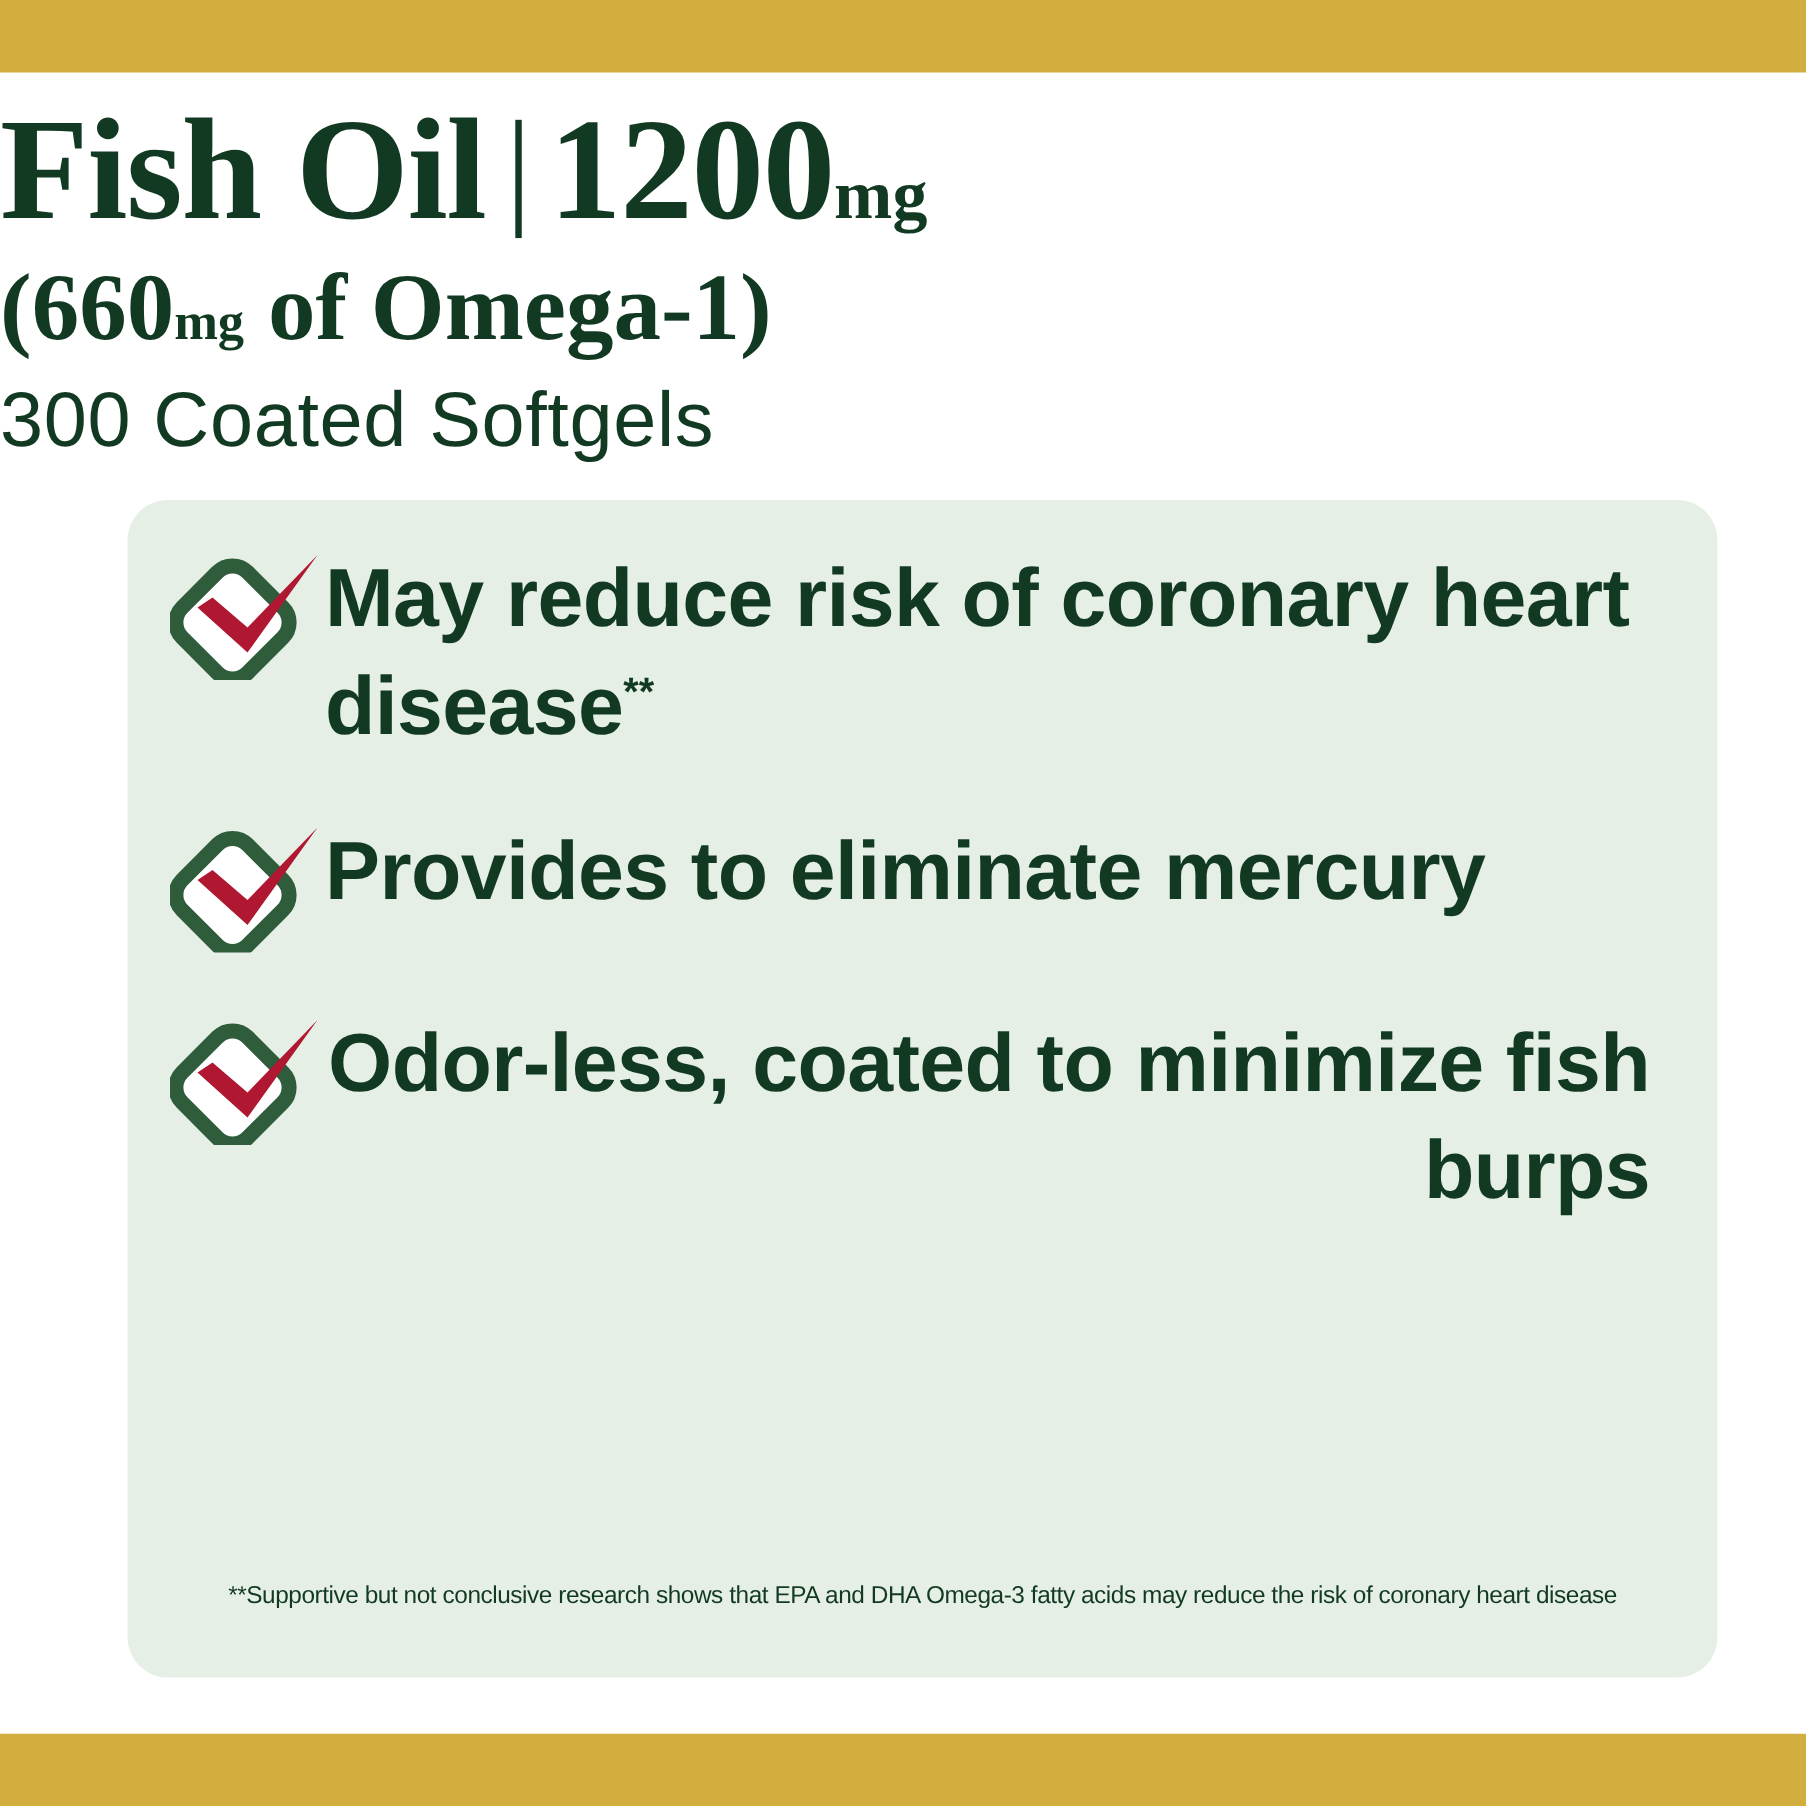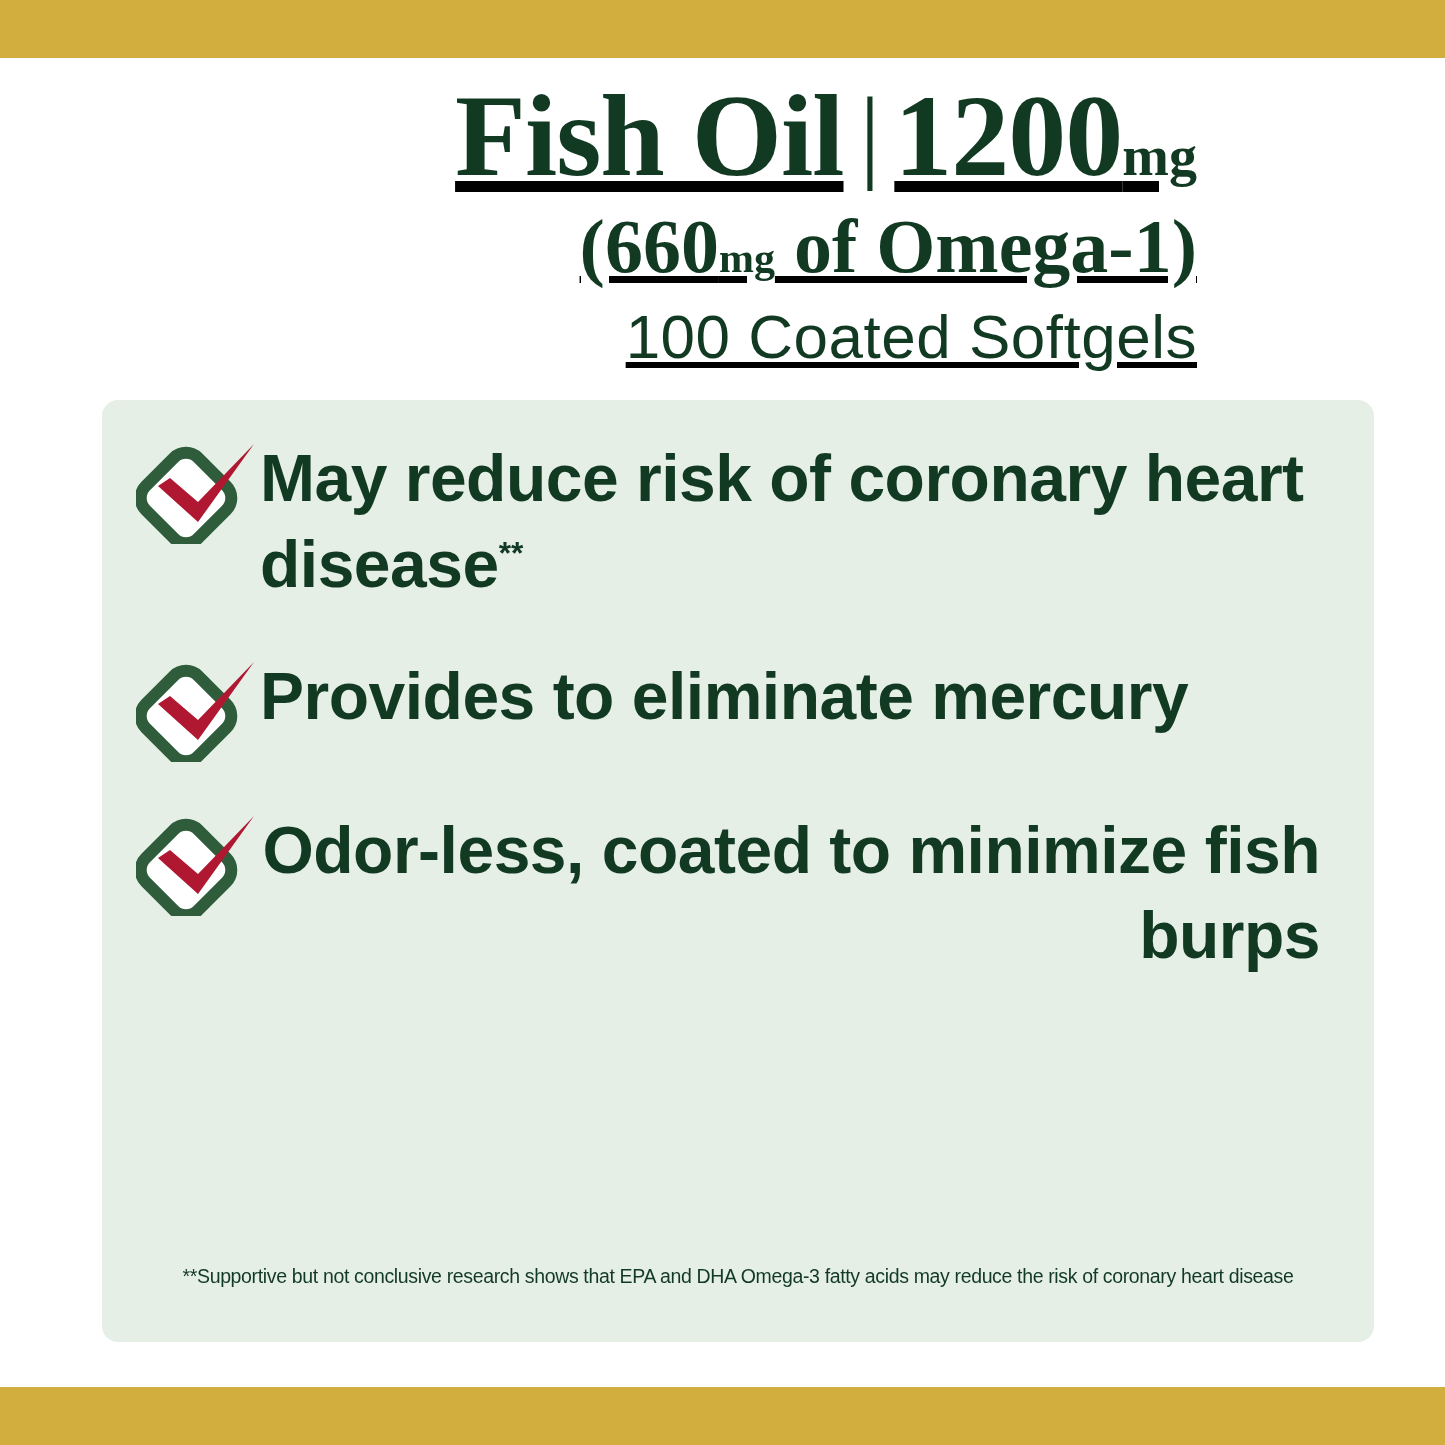--- a/index.html
+++ b/index.html
@@ -18,22 +18,21 @@
     background:#D1AE3D;
   }
   .bar-top { top:0; }
   .bar-bottom { top:1387px; height:58px; }
 
   .header {
     position:absolute;
     top:78px;
     left:0;
     width:1197px;
-    text-align:right;
-    text-decoration:underline;
+    text-align:left;
   }
   .title-line {
     font-family:"Liberation Serif", serif;
     font-weight:bold;
     color:#123A23;
     font-size:116px;
     line-height:1.0;
     letter-spacing:-1px;
     white-space:nowrap;
   }
@@ -71,21 +70,21 @@
     letter-spacing:0.5px;
   }
 
   .panel {
     position:absolute;
     left:102px;
     top:400px;
     width:1272px;
     height:942px;
     background:#E5EFE6;
-    border-radius:16px;
+    border-radius:32px;
     padding:34px 40px 0 34px;
   }
 
   .bullets { position:relative; }
 
   .bullet {
     display:flex;
     align-items:flex-start;
     margin-bottom:44px;
   }
@@ -134,21 +133,21 @@
 
 <div class="bar bar-top"></div>
 
 <div class="header">
   <div class="title-line">
     <span>Fish Oil</span><span class="pipe">|</span><span>1200</span><span class="unit">mg</span>
   </div>
   <div class="subtitle-line">
     <span>(660</span><span class="unit">mg</span><span> of Omega-1)</span>
   </div>
-  <div class="count-line">100 Coated Softgels</div>
+  <div class="count-line">300 Coated Softgels</div>
 </div>
 
 <div class="panel">
   <div class="bullets">
 
     <div class="bullet">
       <span class="check-wrap">
         <svg viewBox="0 0 124 104" xmlns="http://www.w3.org/2000/svg">
           <g transform="translate(50,58) rotate(45)">
             <rect x="-37" y="-37" width="74" height="74" rx="17" ry="17" fill="#FFFFFF" stroke="#2F5C3A" stroke-width="12"></rect>

